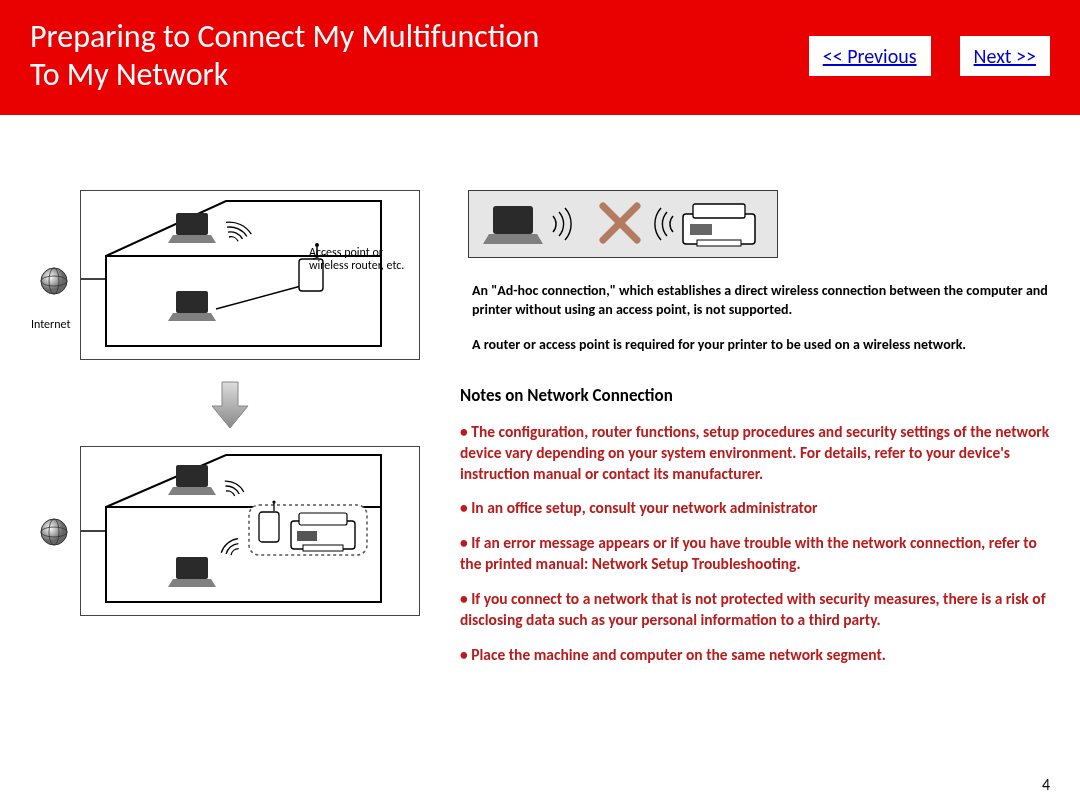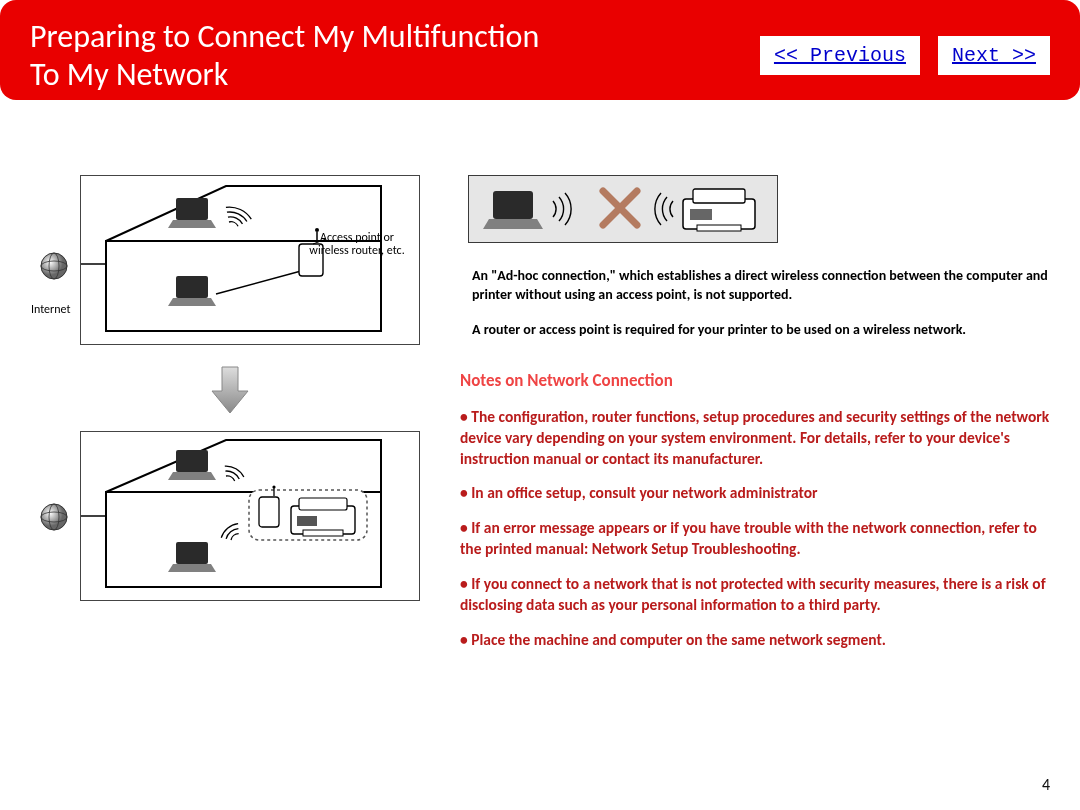--- a/index.html
+++ b/index.html
@@ -6,38 +6,36 @@
     body {
       width: 1080px;
       height: 810px;
       background: #ffffff;
       font-family: Calibri, "Segoe UI", Arial, sans-serif;
       position: relative;
       overflow: hidden;
     }
     .header {
       background: #e90000;
-      height: 100px;
+      height: 115px;
       position: relative;
       padding: 18px 30px 0 30px;
-      border-radius: 16px;
     }
     .title {
       color: #ffffff;
       font-size: 32px;
       font-weight: 400;
       line-height: 1.2;
     }
     .nav-buttons {
       position: absolute;
       right: 30px;
       top: 36px;
       display: flex;
-      gap: 18px;
-      font-family: Liberation Mono, monospace;
+      gap: 29px;
     }
     .nav-btn {
       background: #ffffff;
       color: #0000cc;
       text-decoration: underline;
       font-size: 20px;
       padding: 8px 14px;
       border: none;
       cursor: pointer;
       white-space: nowrap;
@@ -70,21 +68,20 @@
       margin: 10px 0 16px 0;
     }
     .ap-label {
       font-size: 12px;
       color: #000;
       position: absolute;
       top: 55px;
       right: 14px;
       width: 96px;
       line-height: 1.1;
-      text-align: center;
     }
     .internet-label {
       position: absolute;
       left: -50px;
       top: 126px;
       font-size: 12px;
       color: #000;
     }
     .adhoc-box {
       width: 310px;
@@ -104,21 +101,21 @@
       font-weight: bold;
       line-height: 1.35;
       margin-bottom: 16px;
       color: #000;
       padding: 0 2px 0 12px;
     }
     .section-title {
       font-size: 17px;
       font-weight: bold;
       margin: 30px 0 16px 0;
-      color: #ef4444;
+      color: #000000;
     }
     .bullet {
       font-size: 15.5px;
       line-height: 1.35;
       margin-bottom: 14px;
       color: #b91c1c;
       font-weight: bold;
     }
     .page-number {
       position: absolute;

